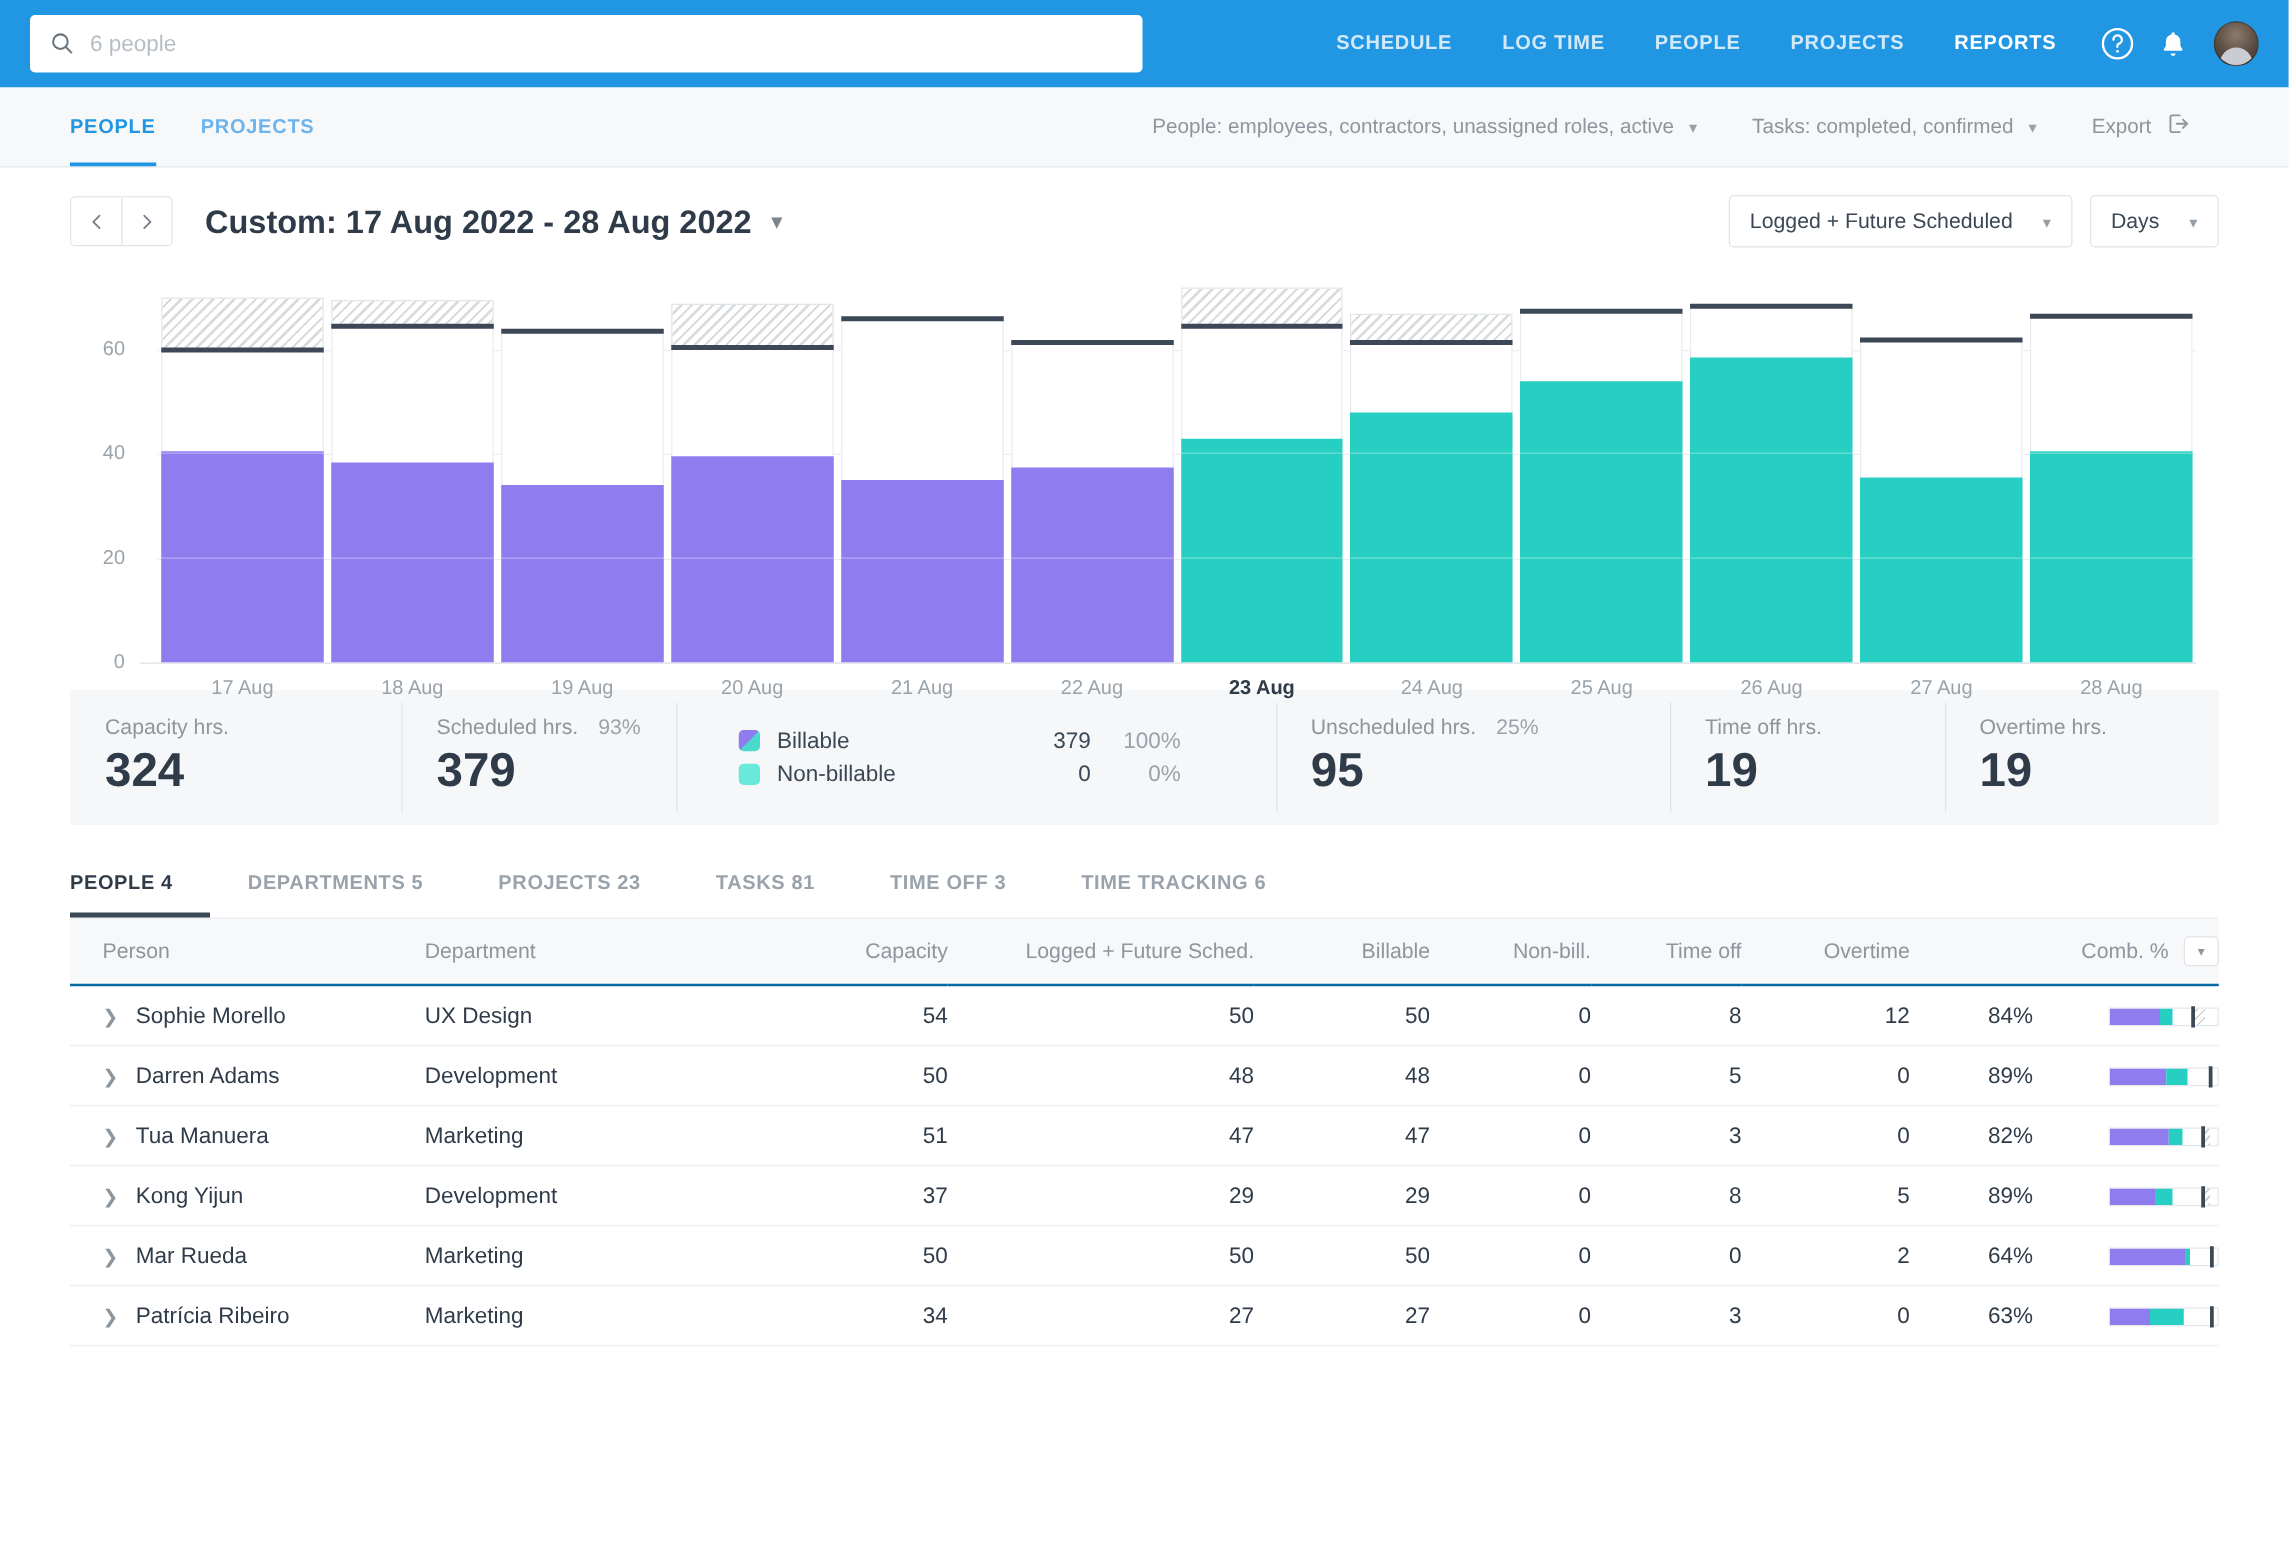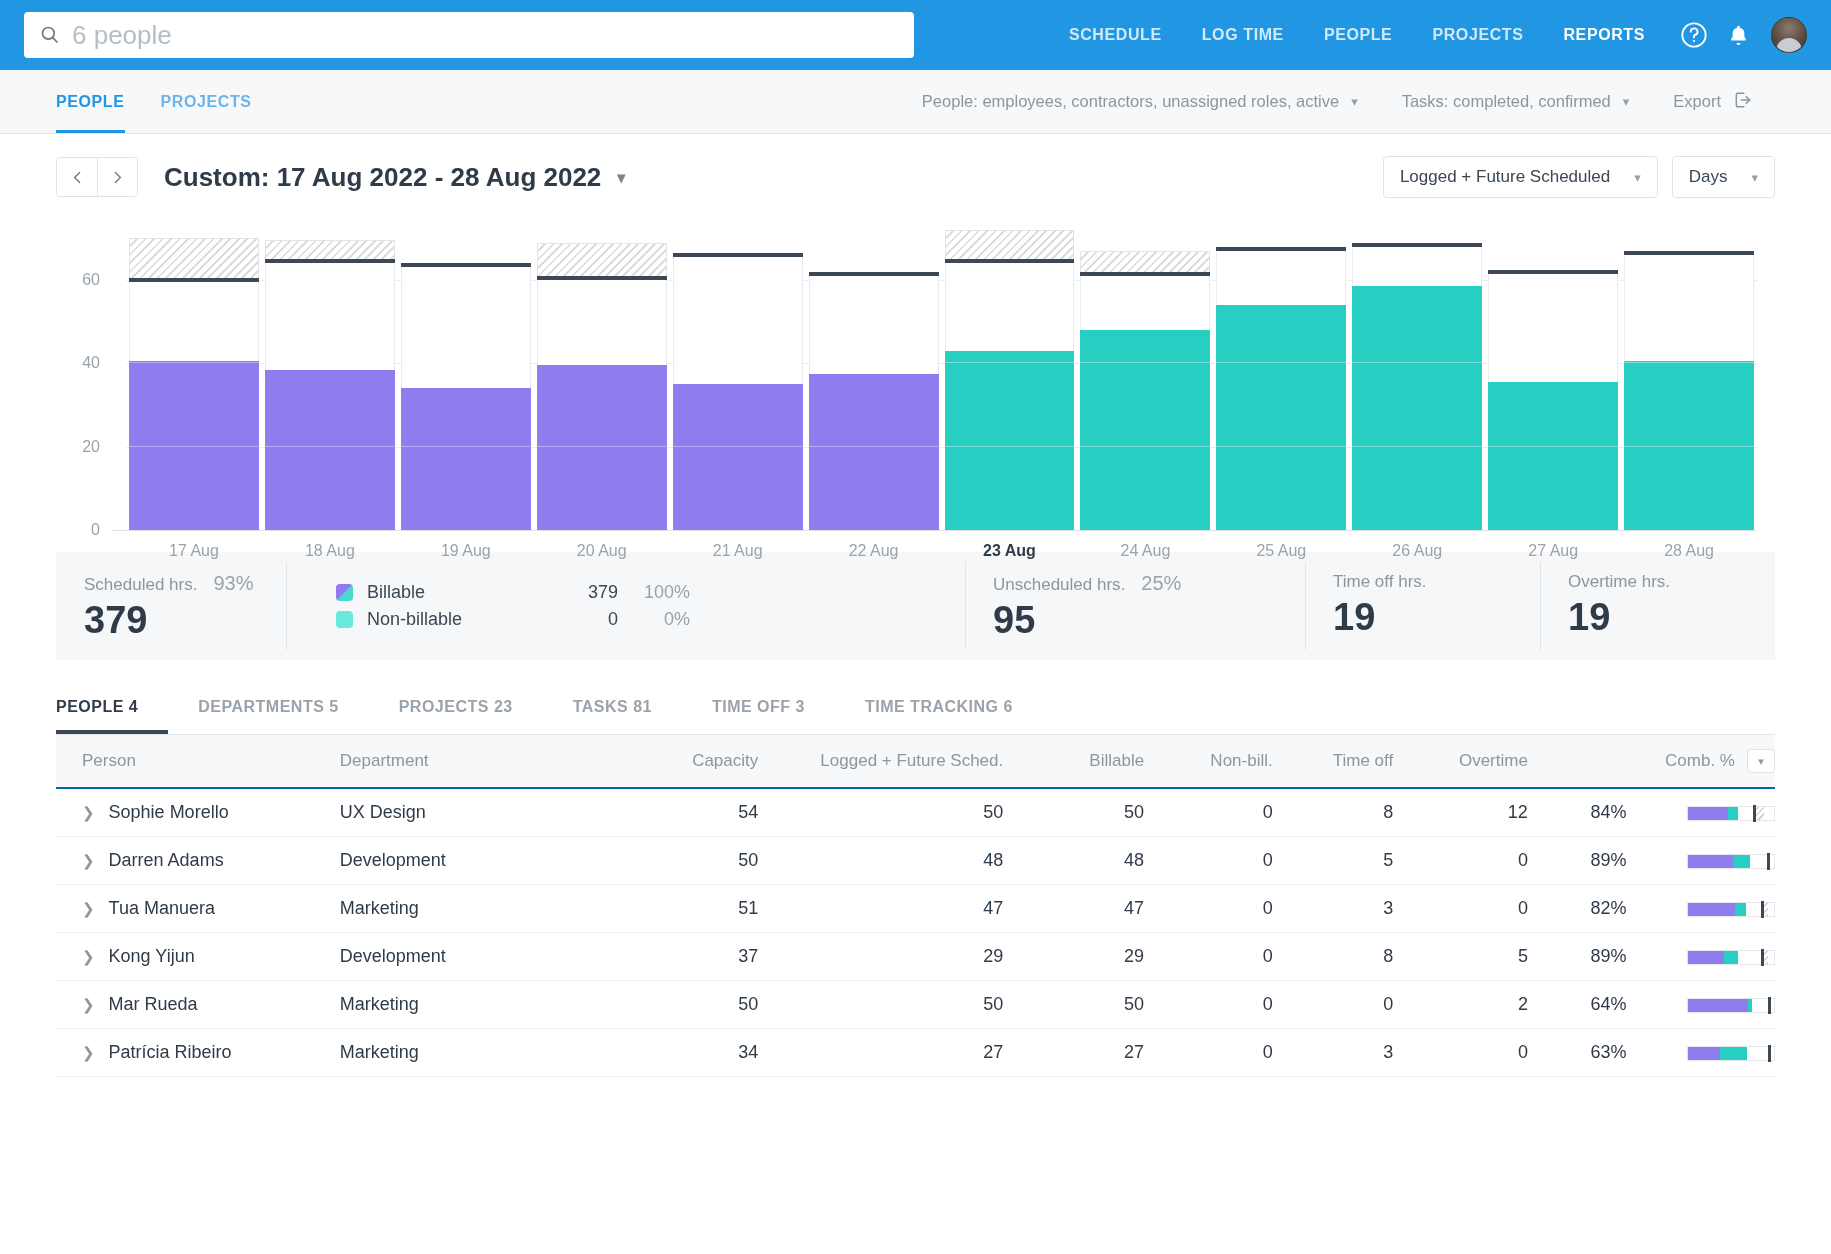--- a/index.html
+++ b/index.html
@@ -24,21 +24,21 @@
     background: #fff;
     border-radius: 4px;
     display: flex; align-items: center;
     padding: 0 16px;
     gap: 12px;
   }
   .search-icon { width: 20px; height: 20px; flex: 0 0 auto; }
   .search-input {
     border: none; outline: none;
     font-family: "Liberation Sans", sans-serif;
-    font-size: 26px;
+    font-size: 18px;
     color: #9aa3ab;
     flex: 1;
     background: transparent;
   }
   .search-input::placeholder { color: #b6bec5; }
 
   .nav { margin-left: auto; display: flex; align-items: center; gap: 0; }
   .nav-item {
     color: #d2e9fa;
     font-size: 16px;
@@ -234,21 +234,21 @@
   .stat + .stat::before {
     content: "";
     position: absolute; left: 0; top: 10px; bottom: 10px;
     border-left: 1px solid #e2e5e8;
   }
   .stat-label {
     font-size: 17px; color: #8d969e;
     display: flex; align-items: baseline; gap: 16px;
     white-space: nowrap;
   }
-  .stat-pct { font-size: 20px; color: #9aa3ab; }
+  .stat-pct { font-size: 17px; color: #9aa3ab; }
   .stat-value {
     font-size: 38px; font-weight: bold; color: #2f3b49;
     margin-top: 4px;
   }
   .stat.capacity { width: 285px; }
   .stat.scheduled { width: 230px; }
   .stat.legend { flex: 1; justify-content: center; padding-top: 0; }
   .stat.unscheduled { width: 340px; margin-left: 48px; }
   .stat.timeoff { width: 235px; }
   .stat.overtime { width: 235px; }
@@ -583,20 +583,26 @@
       <div class="xlab today">23 Aug</div>
       <div class="xlab">24 Aug</div>
       <div class="xlab">25 Aug</div>
       <div class="xlab">26 Aug</div>
       <div class="xlab">27 Aug</div>
       <div class="xlab">28 Aug</div>
     </div>
 </div>
 
 <div class="stats">
+  <div class="stat capacity">
+    <div class="stat-label">
+      <span>Capacity hrs.</span>
+    </div>
+    <div class="stat-value">324</div>
+  </div>
 
   <div class="stat scheduled">
     <div class="stat-label">
       <span>Scheduled hrs.</span>
       <span class="stat-pct">93%</span>
     </div>
     <div class="stat-value">379</div>
   </div>
 
   <div class="stat legend">

